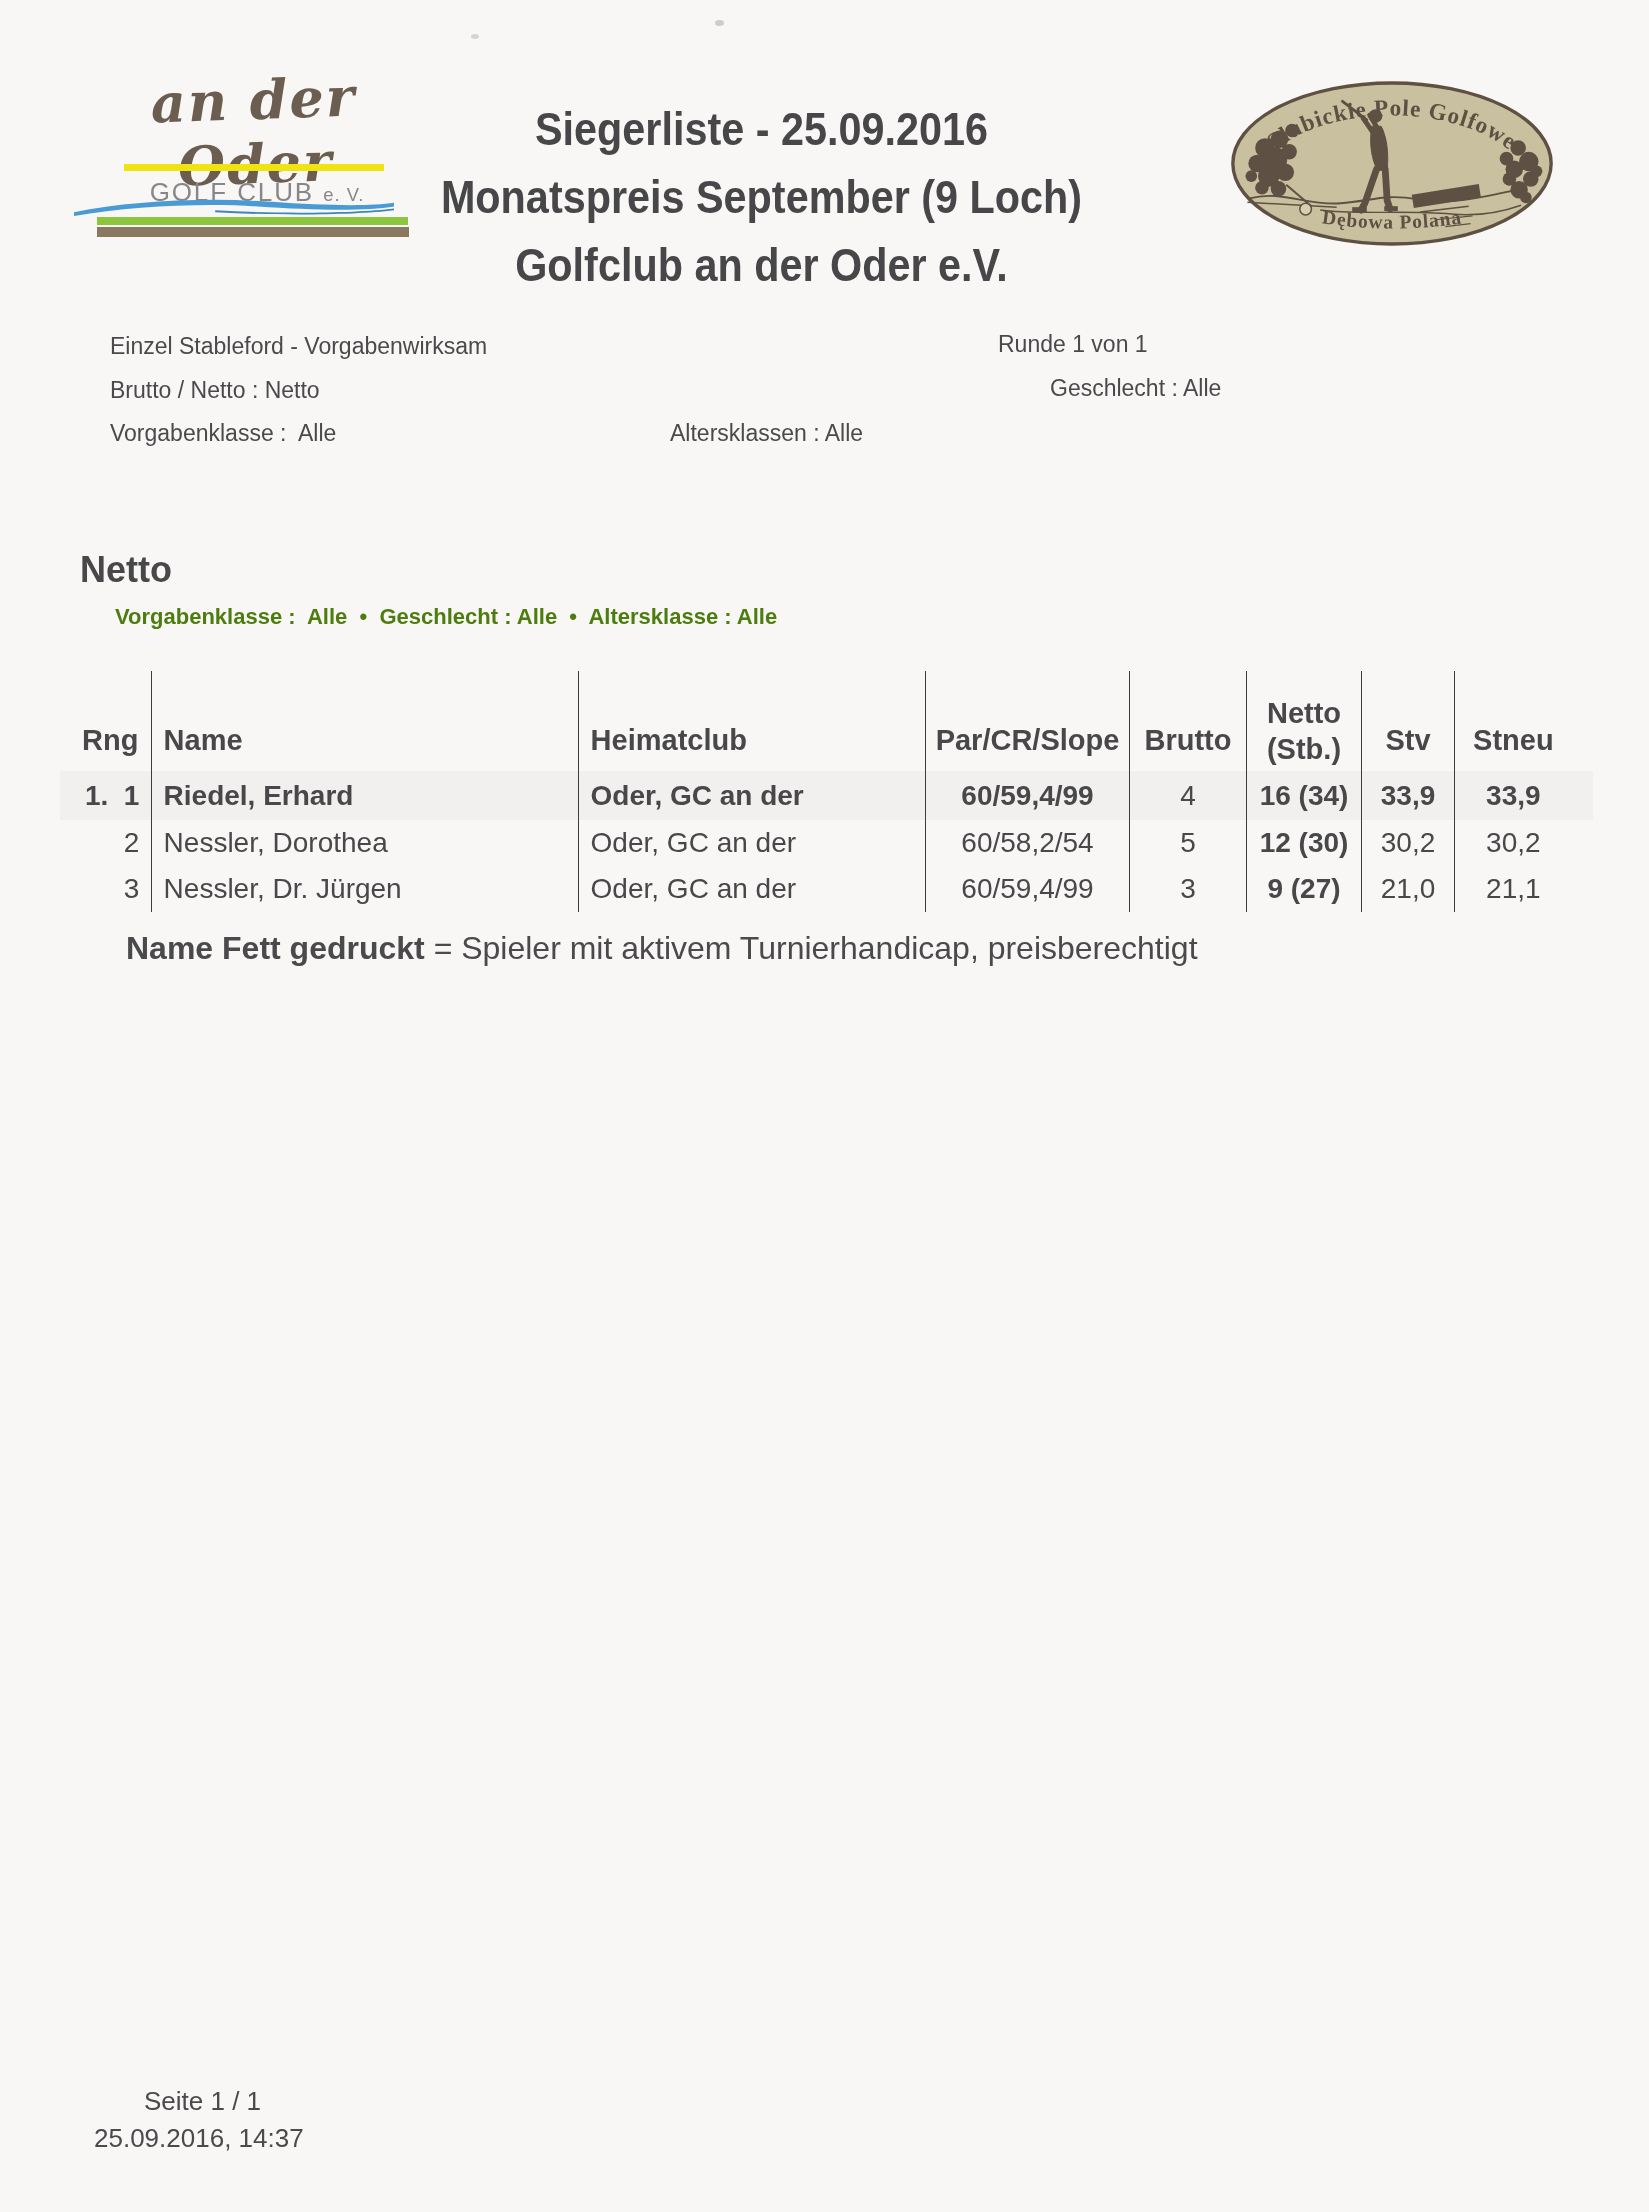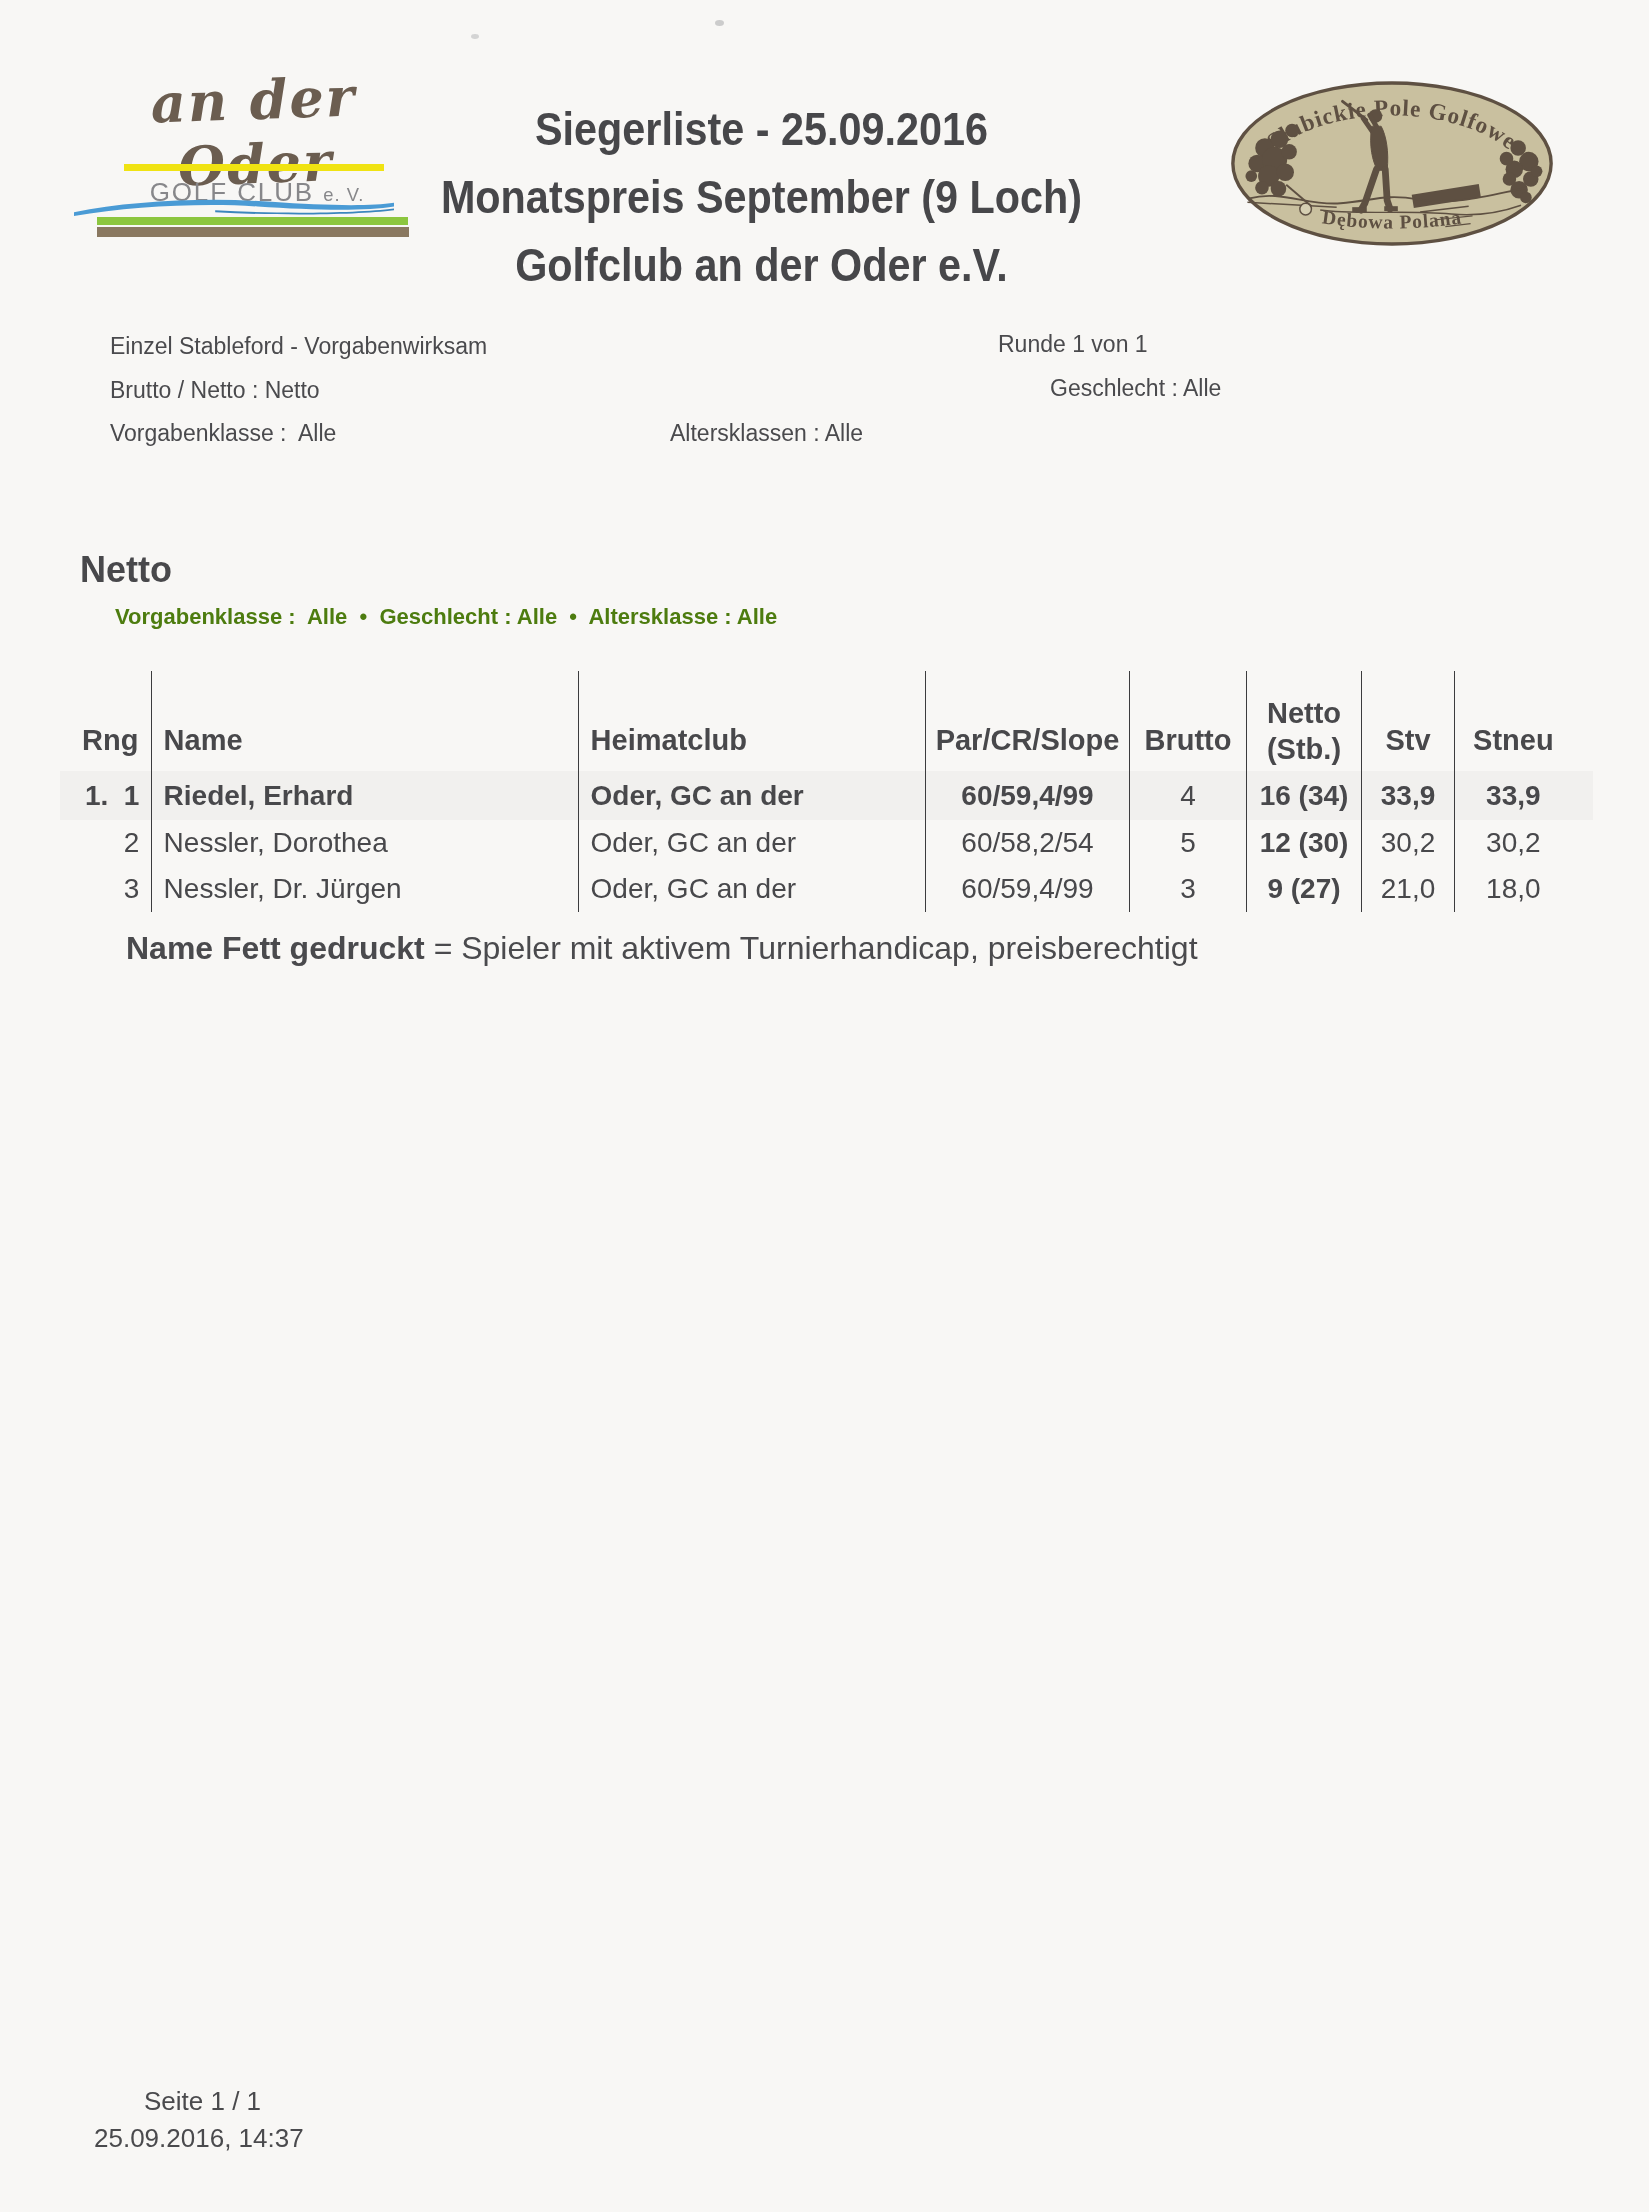--- a/index.html
+++ b/index.html
@@ -215,21 +215,21 @@
     <div class="cell bR rngcell">
       <span class="prize"></span>
       <span class="rank">3</span>
     </div>
     <div class="cell bR padL">Nessler, Dr. Jürgen</div>
     <div class="cell bR padL">Oder, GC an der</div>
     <div class="cell bR jc">60/59,4/99</div>
     <div class="cell bR jc">3</div>
     <div class="cell bR jc b">9 (27)</div>
     <div class="cell bR jc">21,0</div>
-    <div class="cell jc stneu-pad">18,0</div>
+    <div class="cell jc stneu-pad">21,1</div>
   </div>
 
   <div class="abs footnote"><span class="b">Name Fett gedruckt</span><span class="pre"> = Spieler mit aktivem Turnierhandicap, preisberechtigt</span></div>
 
   <div class="abs footer" style="left:144px;top:2086px;">Seite 1 / 1</div>
   <div class="abs footer" style="left:94px;top:2123px;">25.09.2016, 14:37</div>
 
 </div>
 
 

